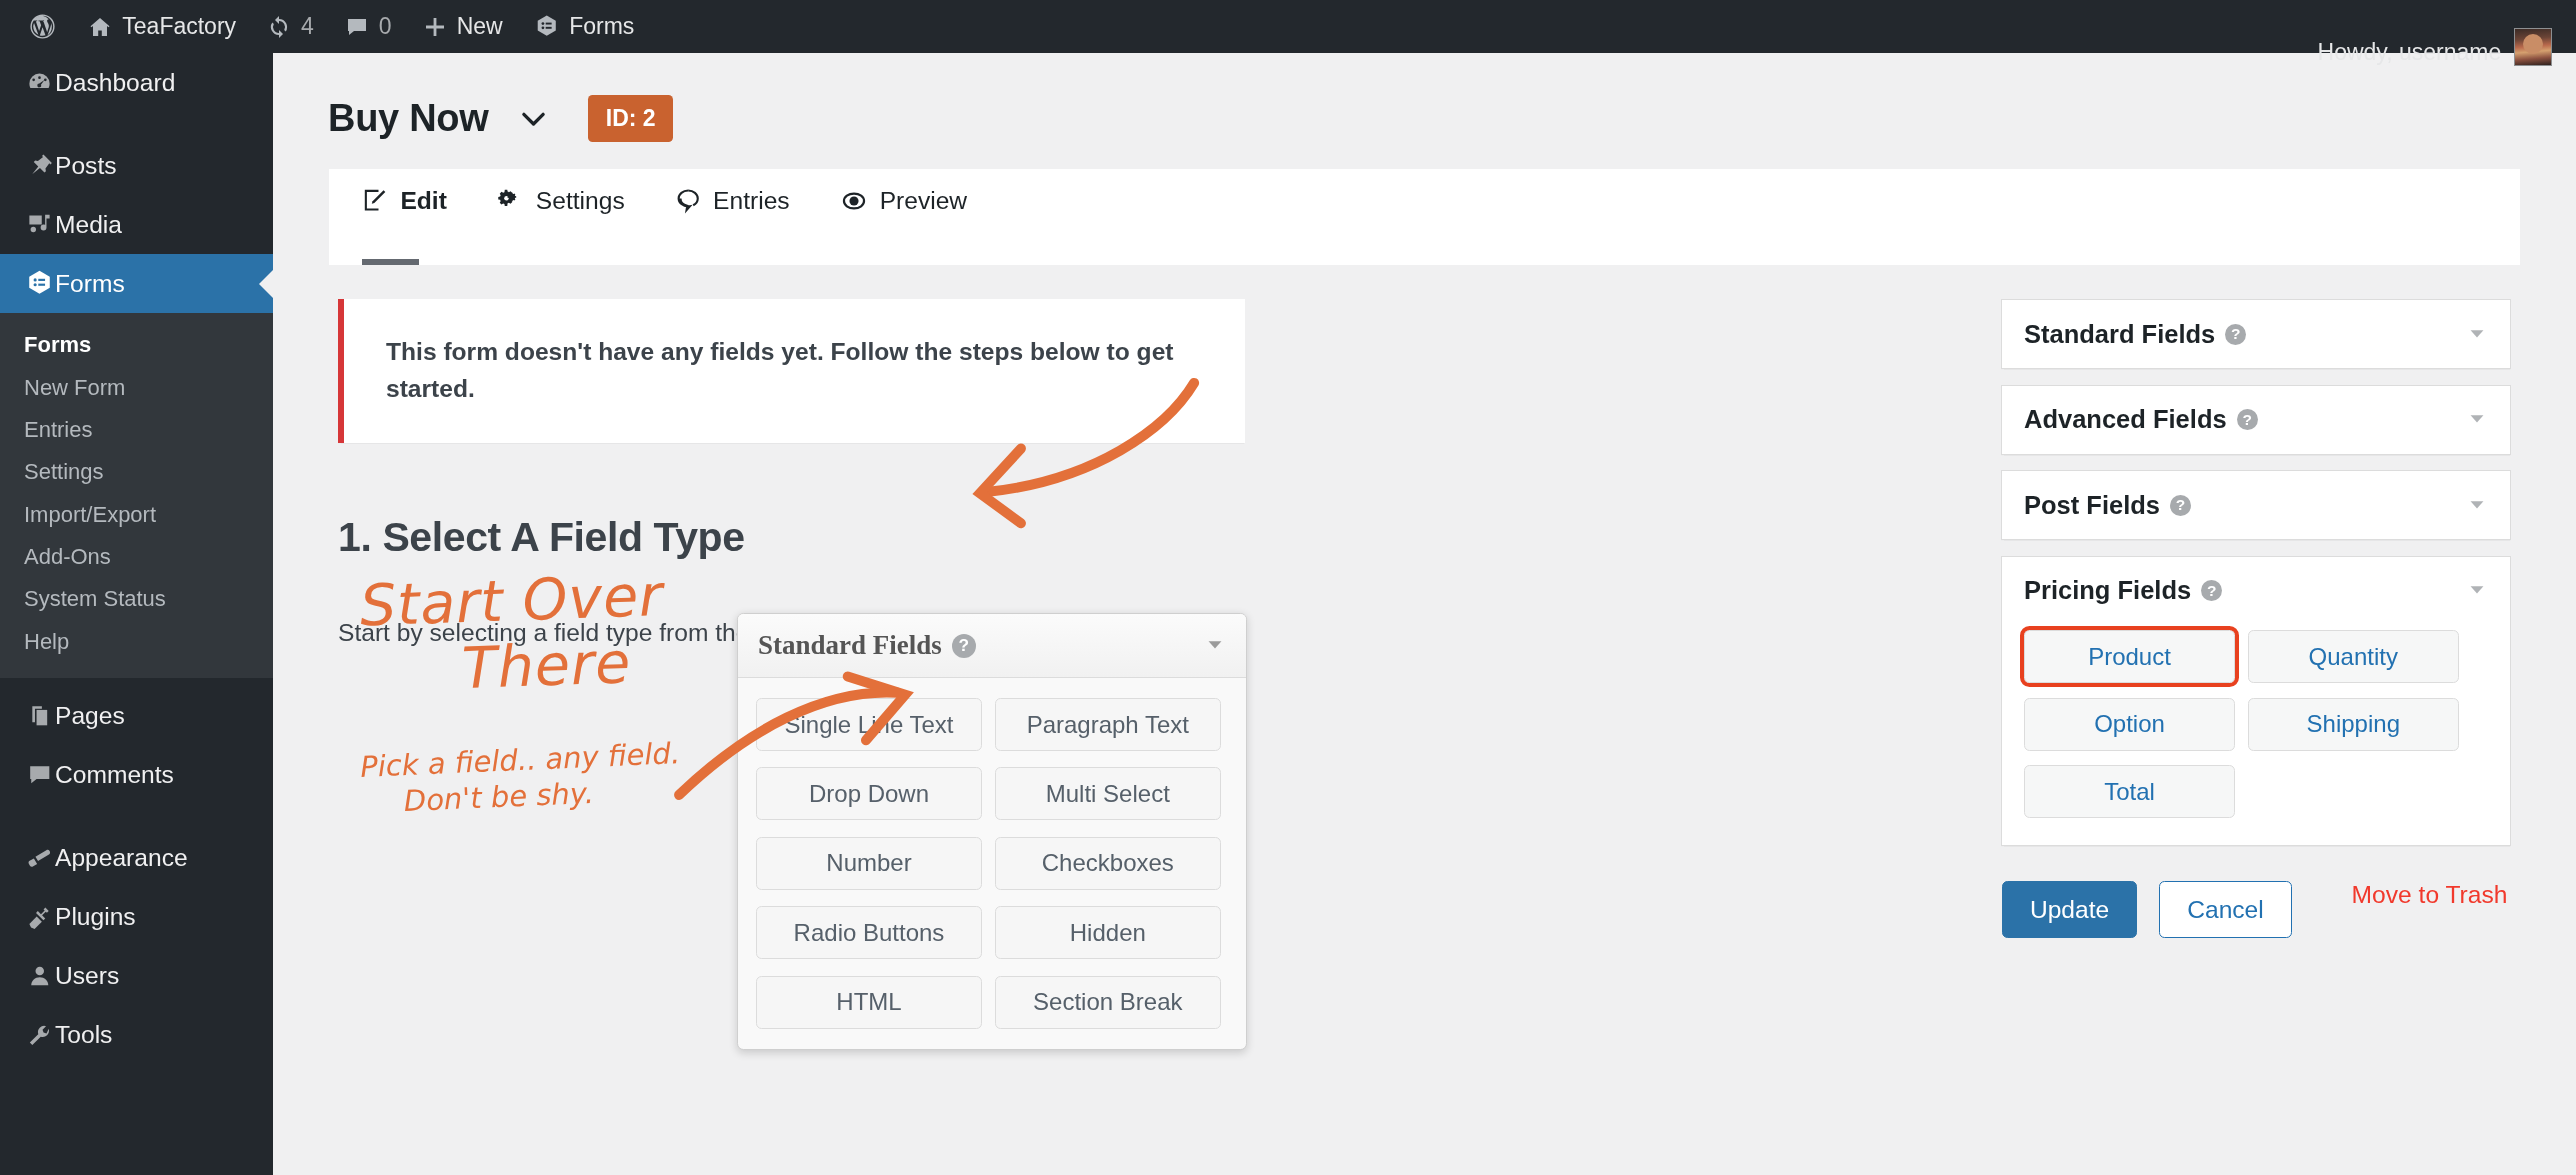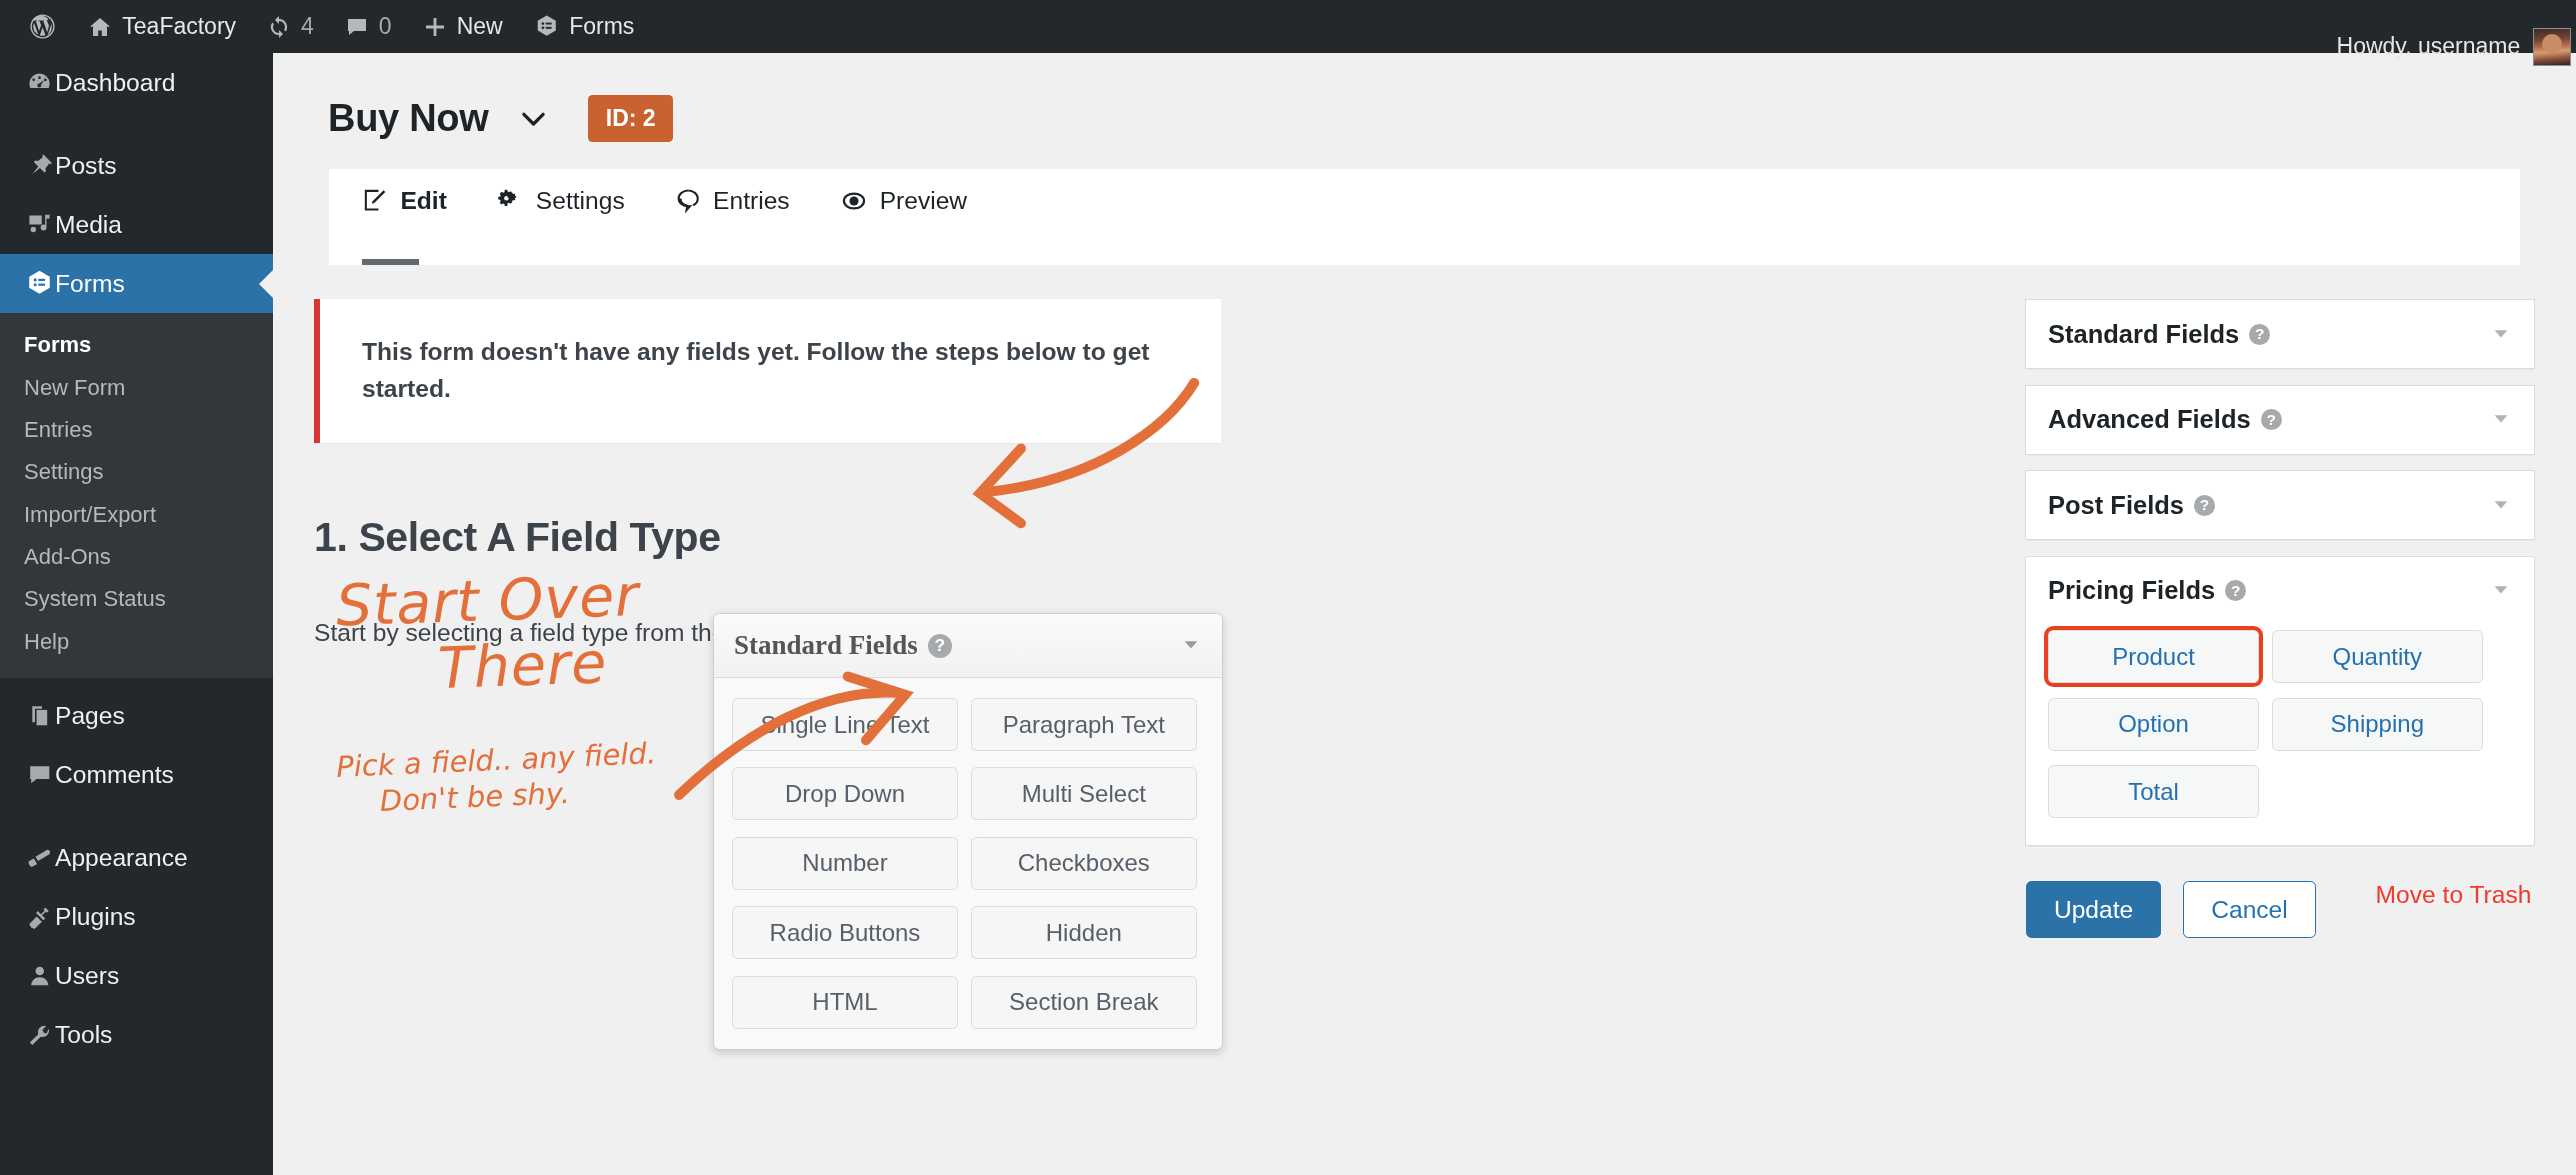--- a/index.html
+++ b/index.html
@@ -18,21 +18,21 @@
     z-index:60;
     gap:41px;
   }
   .ab-left{ display:flex; align-items:center; padding-left:12.8px; gap:0; }
   .ab-item{
     display:flex; align-items:center; gap:10px;
     padding:0 15.5px; height:53px; font-size:23px; color:#e6e7e8;
     white-space:nowrap; cursor:pointer;
   }
   .ab-item svg{ display:block; }
-  .ab-right{ margin-left:auto; display:flex; align-items:center; padding-right:5px; gap:12.8px;margin-top:40px; }
+  .ab-right{ margin-left:auto; display:flex; align-items:flex-end; padding-right:24px; gap:12.8px;margin-top:40px; }
   .ab-howdy{ font-size:23px; color:#e6e7e8; white-space:nowrap; }
   .ab-avatar{
     width:38px; height:38px; border:0.9px solid #8d8f91;
     background:linear-gradient(175deg,#3b2b26 0%,#6b4436 28%,#b9694c 48%,#d5a06f 62%,#8c5140 80%,#2e211d 100%);
     position:relative; overflow:hidden;
   }
   .ab-avatar:after{
     content:""; position:absolute; left:8.2px; top:5.5px; width:20px; height:20px;
     border-radius:50%; background:#c98d66;
   }
@@ -92,21 +92,21 @@
     font-size:24.6px; color:#1d2327; padding:0 30px 0 0; margin-right:20px;
     height:100%; cursor:pointer; position:relative; padding-bottom:33px;
   }
   .tab .ti{ display:flex; align-items:center; color:#1d2327; }
   .tab.active{ font-weight:bold; }
   .tab.active:after{
     content:""; position:absolute; left:0; bottom:0; width:57px; height:6.4px; background:#646970;
   }
 
   
-  .cols{ display:flex; padding:0 41px; margin-top:33px; gap:0; }
+  .cols{ display:flex; padding:0 65px; margin-top:33px; gap:0; }
   .col-main{ width:1486px; position:relative; }
   .col-side{ width:510px; margin-left:auto; }
 
   
   .notice{
     background:#fff; border-left:6.4px solid #d63638; padding:35px 42px;
     width:907px; box-shadow:0 0.9px 0.9px rgba(0,0,0,.04);
   }
   .notice p{ font-size:24.6px; font-weight:bold; color:#3c434a; line-height:1.5; }
 

